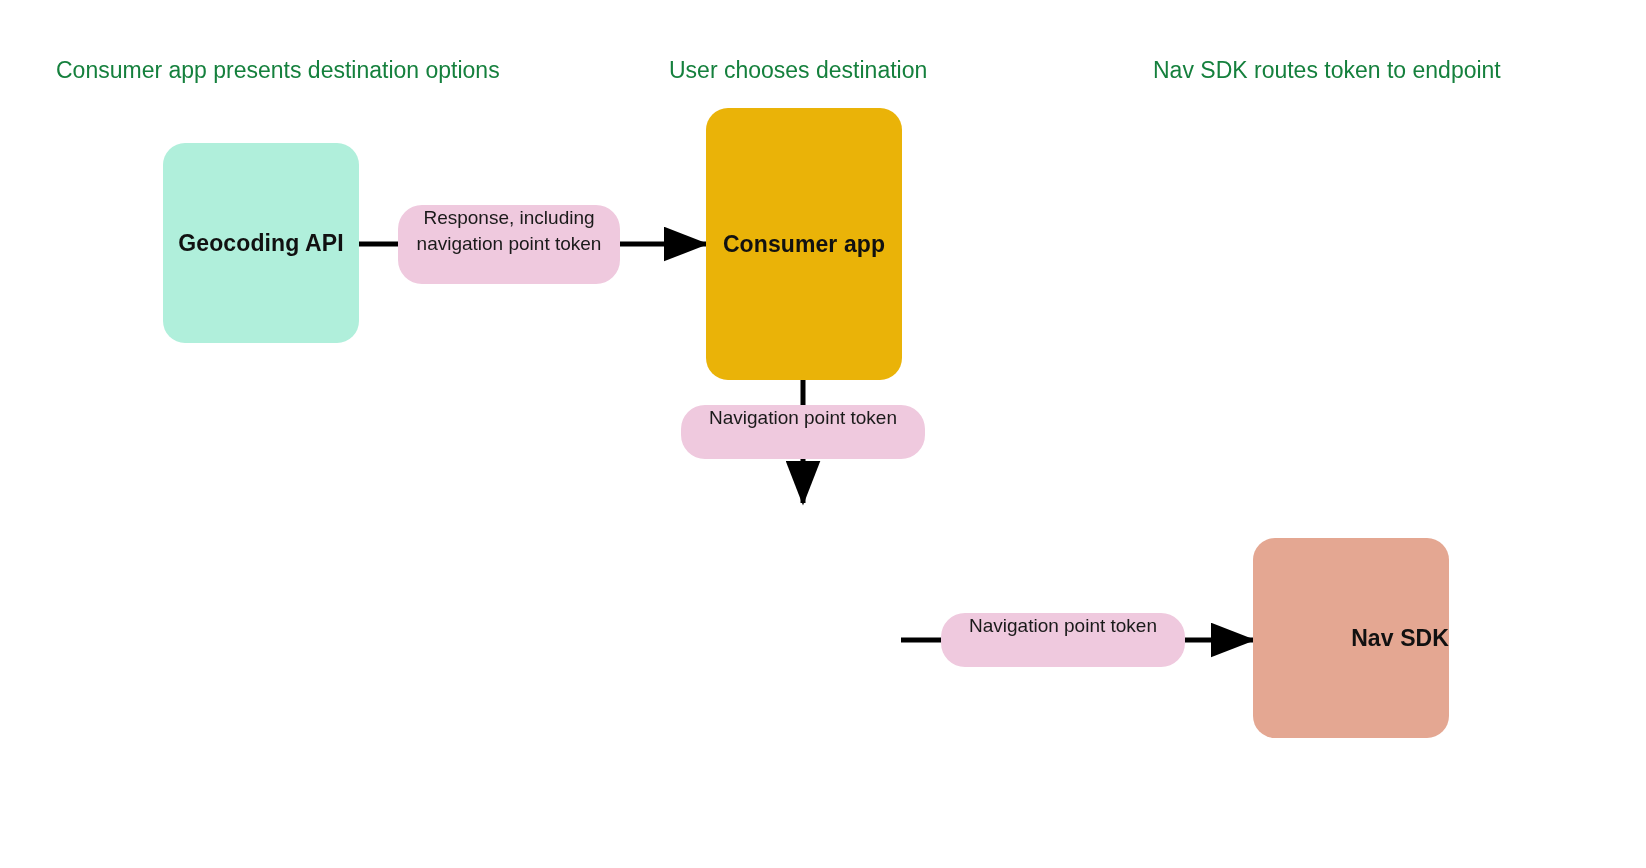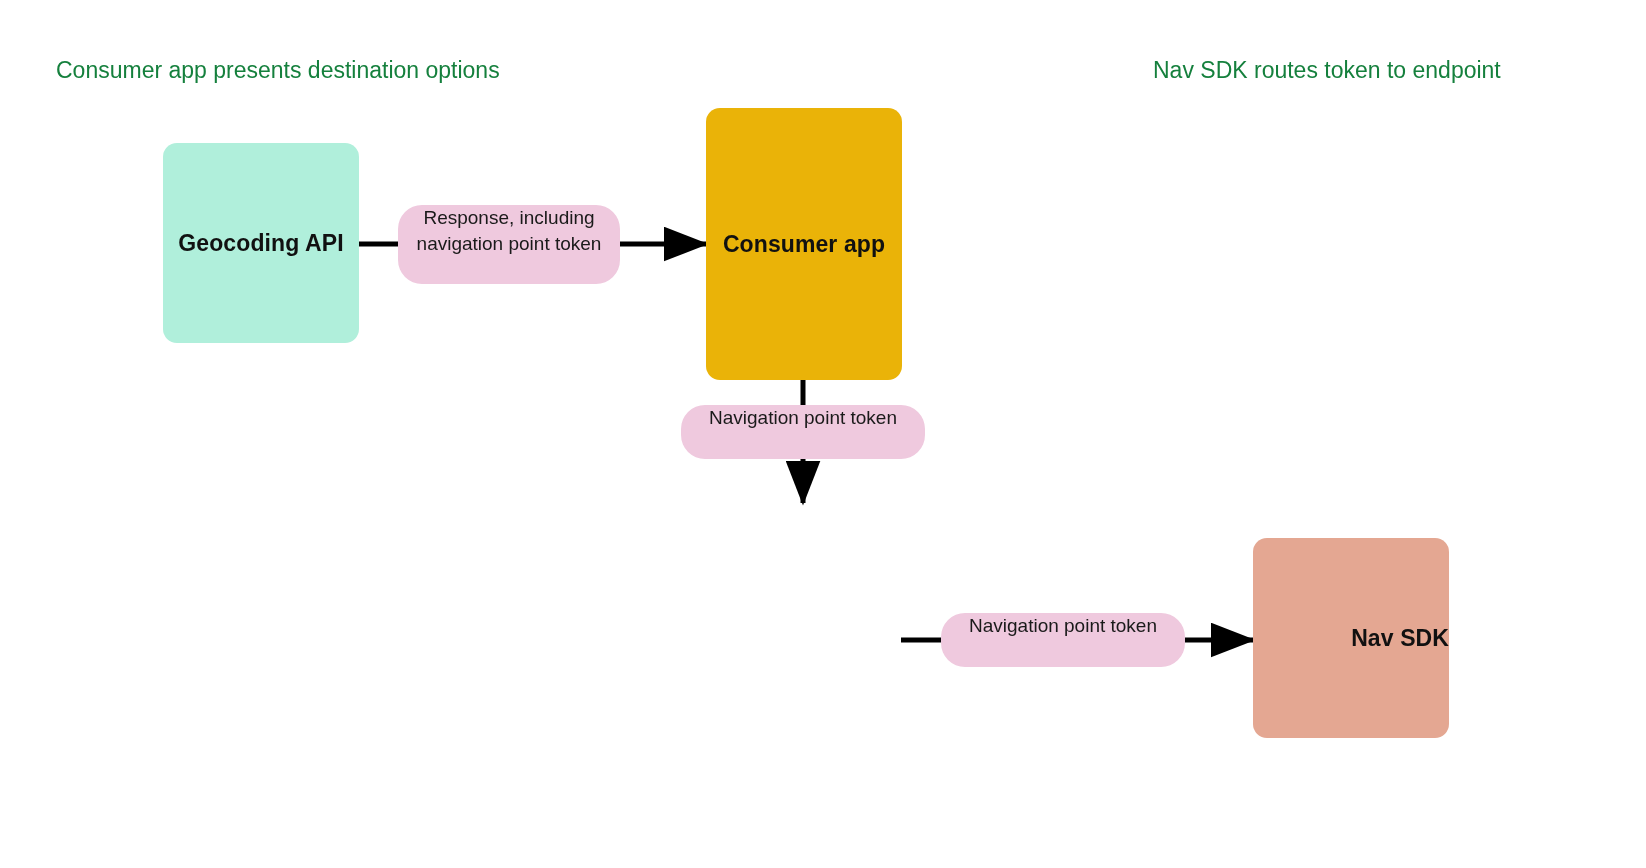--- a/index.html
+++ b/index.html
@@ -26,21 +26,21 @@
     font-size: 23px;
     line-height: 28px;
     color: #15803d;
     font-weight: 400;
     white-space: nowrap;
   }
 
   
   .node {
     position: absolute;
-    border-radius: 14px;
+    border-radius: 22px;
     display: flex;
     align-items: center;
     justify-content: center;
     box-sizing: border-box;
   }
   .node-label {
     font-size: 23px;
     font-weight: 700;
     color: #111111;
     letter-spacing: 0.1px;
@@ -77,20 +77,21 @@
     width: 100%;
   }
 </style>
 </head>
 <body>
 
 <div id="canvas">
 
   <div class="col-heading" style="left:56px; top:56px;">Consumer app presents destination options</div>
 
+  <div class="col-heading" style="left:669px; top:56px;">User chooses destination</div>
 
   <div class="col-heading" style="left:1153px; top:56px;">Nav SDK routes token to endpoint</div>
 
   <svg class="edge-svg" viewBox="0 0 1646 868" xmlns="http://www.w3.org/2000/svg">
     <defs>
       <marker id="arrowhead" markerWidth="9" markerHeight="7" refX="8.5" refY="3.5" orient="auto" markerUnits="strokeWidth">
         <polygon points="0 0, 9 3.5, 0 7" fill="#000000"></polygon>
       </marker>
     </defs>
 

